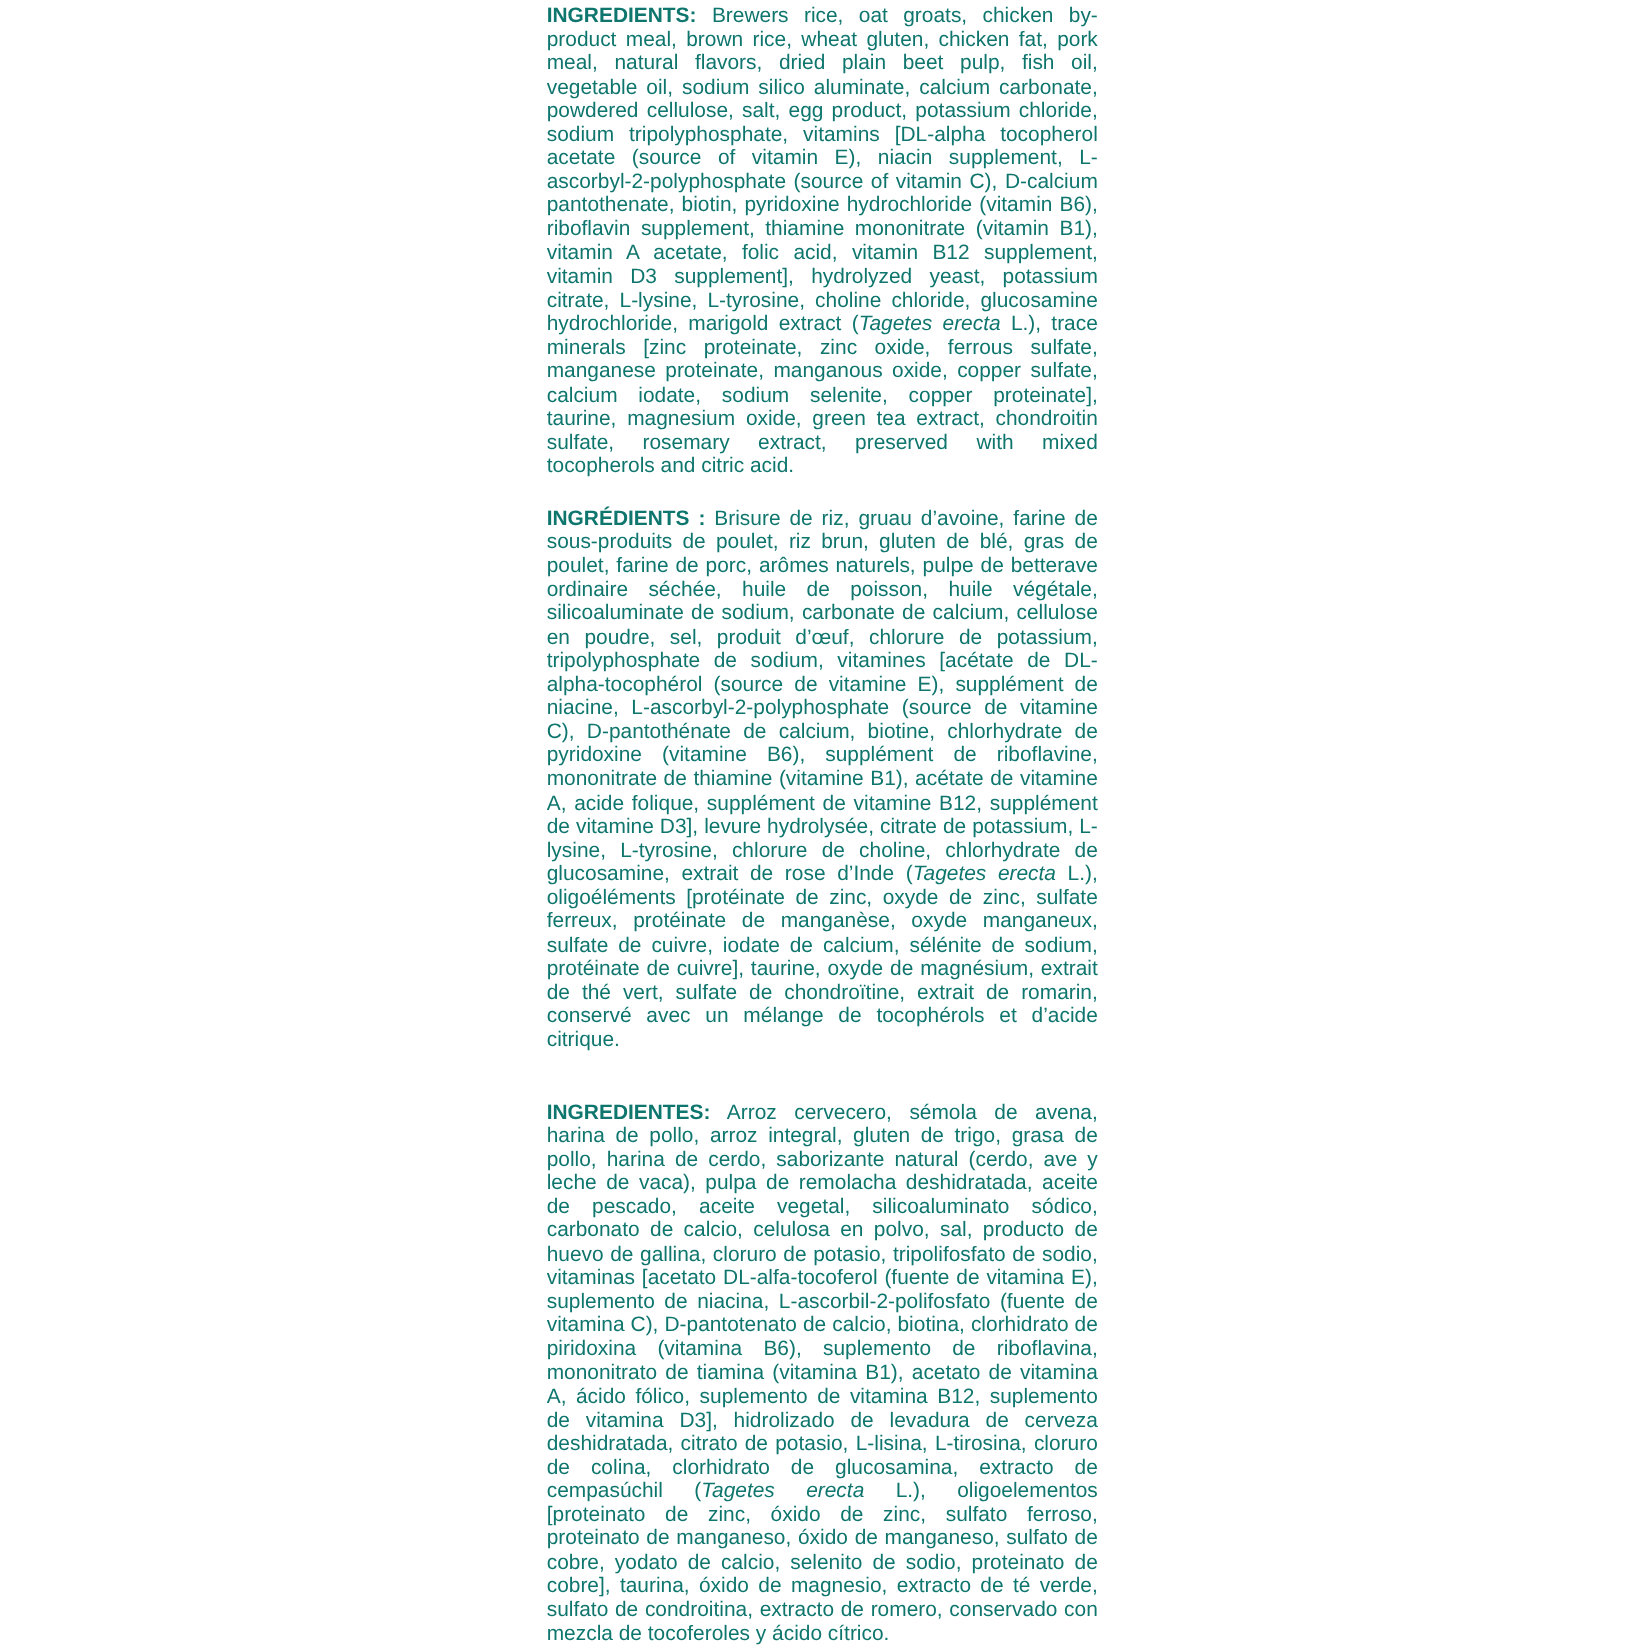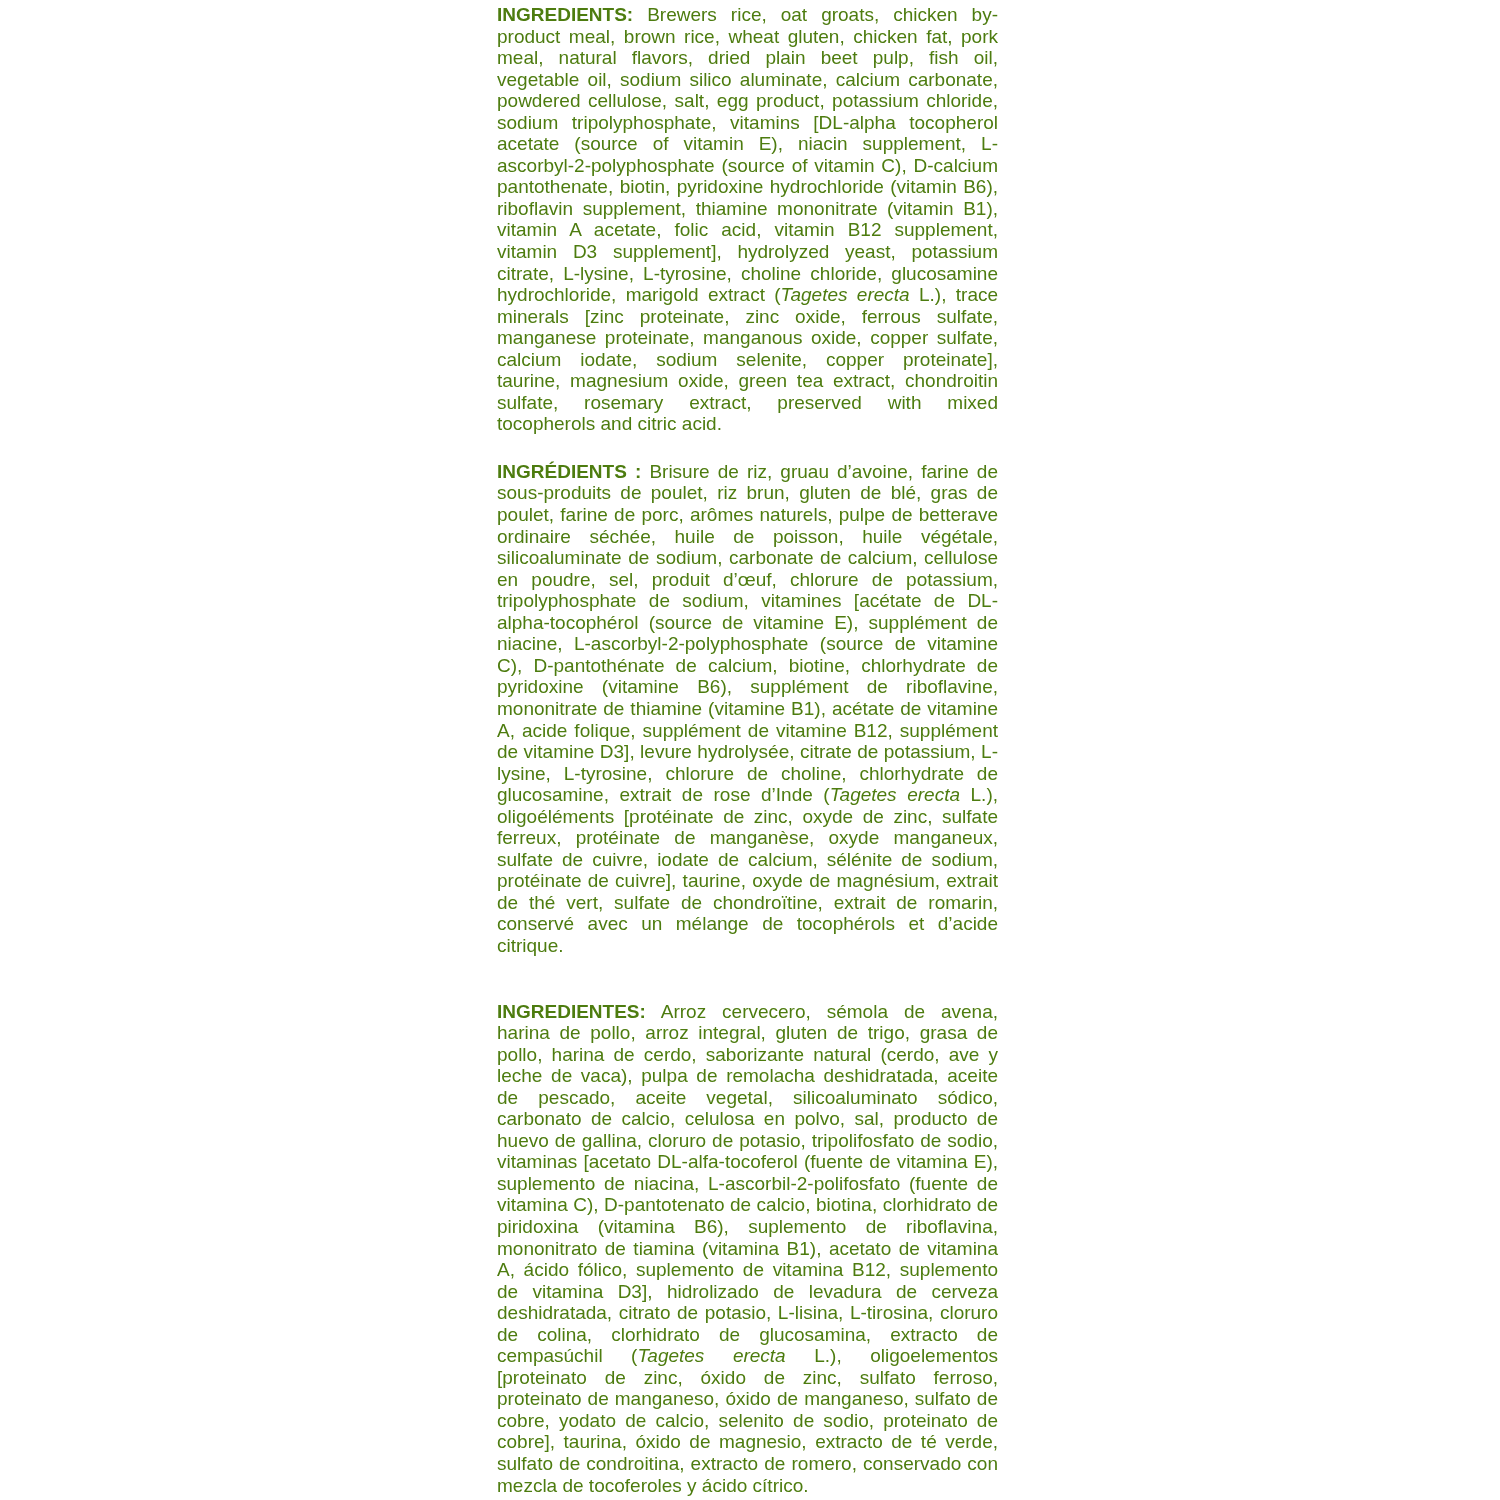--- a/index.html
+++ b/index.html
@@ -7,21 +7,21 @@
     width: 1500px;
     height: 1500px;
     background: #ffffff;
     font-family: "Liberation Sans", sans-serif;
   }
   .label-column {
     position: absolute;
     left: 497px;
     top: 4px;
     width: 501px;
-    color: #4d7c0f;
+    color: #0f766e;
     font-size: 19px;
     line-height: 21.55px;
     text-align: justify;
   }
   .ingredients-paragraph {
     margin-bottom: 26px;
   }
   .ingredients-paragraph:last-child {
     margin-bottom: 0;
     margin-top: 44px;

